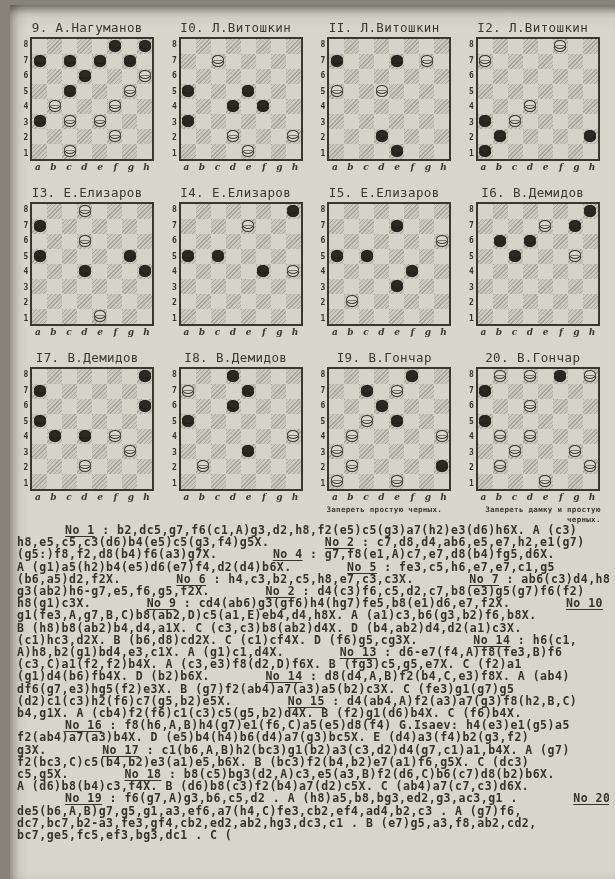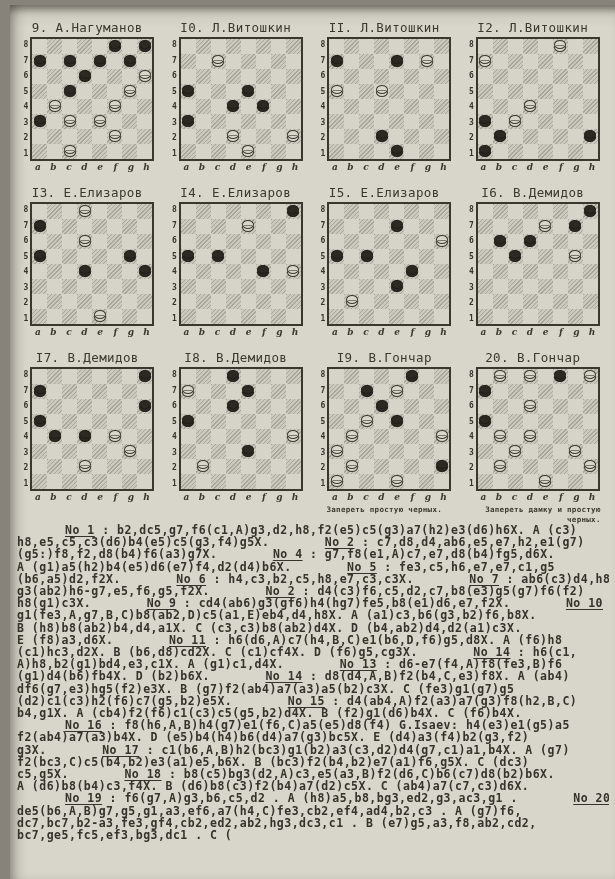--- a/index.html
+++ b/index.html
@@ -1413,23 +1413,23 @@
 <div id="solutions">
     <div class="sol-line"><span class="u">No 1</span> : b2,dc5,g7,f6(c1,A)g3,d2,h8,f2(e5)c5(g3)a7(h2)e3(d6)h6X. A (c3)</div>
     <div class="sol-line">h8,e5,c5,c3(d6)b4(e5)c5(g3,f4)g5X. <span class="u">No 2</span> : c7,d8,d4,ab6,e5,e7,h2,e1(g7)</div>
     <div class="sol-line">(g5:)f8,f2,d8(b4)f6(a3)g7X. <span class="u">No 4</span> : g7,f8(e1,A)c7,e7,d8(b4)fg5,d6X.</div>
     <div class="sol-line">A (g1)a5(h2)b4(e5)d6(e7)f4,d2(d4)b6X. <span class="u">No 5</span> : fe3,c5,h6,e7,e7,c1,g5</div>
     <div class="sol-line">(b6,a5)d2,f2X. <span class="u">No 6</span> : h4,c3,b2,c5,h8,e7,c3,c3X. <span class="u">No 7</span> : ab6(c3)d4,h8,</div>
     <div class="sol-line">g3(ab2)h6-g7,e5,f6,g5,f2X. <span class="u">No 2</span> : d4(c3)f6,c5,d2,c7,b8(e3)g5(g7)f6(f2)</div>
     <div class="sol-line">h8(g1)c3X. <span class="u">No 9</span> : cd4(ab6)g3(gf6)h4(hg7)fe5,b8(e1)d6,e7,f2X. <span class="u">No 10</span> :</div>
     <div class="sol-line">g1(fe3,A,g7,B,C)b8(ab2,D)c5(a1,E)eb4,d4,h8X. A (a1)c3,b6(g3,b2)f6,b8X.</div>
     <div class="sol-line">B (h8)b8(ab2)b4,d4,a1X. C (c3,c3)b8(ab2)d4X. D (b4,ab2)d4,d2(a1)c3X.</div>
-    <div class="sol-line">E (f8)a3,d6X. <span class="u">No 11</span> : h6(d6,A)c7(h4,B,C)e1(b6,D,f6)g5,d8X. A (f6)h8</div>
     <div class="sol-line">(c1)hc3,d2X. B (b6,d8)cd2X. C (c1)cf4X. D (f6)g5,cg3X. <span class="u">No 14</span> : h6(c1,</div>
     <div class="sol-line">A)h8,b2(g1)bd4,e3,c1X. A (g1)c1,d4X. <span class="u">No 13</span> : d6-e7(f4,A)f8(fe3,B)f6</div>
+    <div class="sol-line">(c3,C)a1(f2,f2)b4X. A (c3,e3)f8(d2,D)f6X. B (fg3)c5,g5,e7X. C (f2)a1</div>
     <div class="sol-line">(g1)d4(b6)fb4X. D (b2)b6X. <span class="u">No 14</span> : d8(d4,A,B)f2(b4,C,e3)f8X. A (ab4)</div>
     <div class="sol-line">df6(g7,e3)hg5(f2)e3X. B (g7)f2(ab4)a7(a3)a5(b2)c3X. C (fe3)g1(g7)g5</div>
     <div class="sol-line">(d2)c1(c3)h2(f6)c7(g5,b2)e5X. <span class="u">No 15</span> : d4(ab4,A)f2(a3)a7(g3)f8(h2,B,C)</div>
     <div class="sol-line">b4,g1X. A (cb4)f2(f6)c1(c3)c5(g5,b2)d4X. B (f2)g1(d6)b4X. C (f6)b4X.</div>
     <div class="sol-line"><span class="u">No 16</span> : f8(h6,A,B)h4(g7)e1(f6,C)a5(e5)d8(f4) G.Isaev: h4(e3)e1(g5)a5</div>
     <div class="sol-line">f2(ab4)a7(a3)b4X. D (e5)b4(h4)b6(d4)a7(g3)bc5X. E (d4)a3(f4)b2(g3,f2)</div>
     <div class="sol-line">g3X. <span class="u">No 17</span> : c1(b6,A,B)h2(bc3)g1(b2)a3(c3,d2)d4(g7,c1)a1,b4X. A (g7)</div>
     <div class="sol-line">f2(bc3,C)c5(b4,b2)e3(a1)e5,b6X. B (bc3)f2(b4,b2)e7(a1)f6,g5X. C (dc3)</div>
     <div class="sol-line">c5,g5X. <span class="u">No 18</span> : b8(c5)bg3(d2,A)c3,e5(a3,B)f2(d6,C)b6(c7)d8(b2)b6X.</div>
     <div class="sol-line">A (d6)b8(b4)c3,f4X. B (d6)b8(c3)f2(b4)a7(d2)c5X. C (ab4)a7(c7,c3)d6X.</div>

